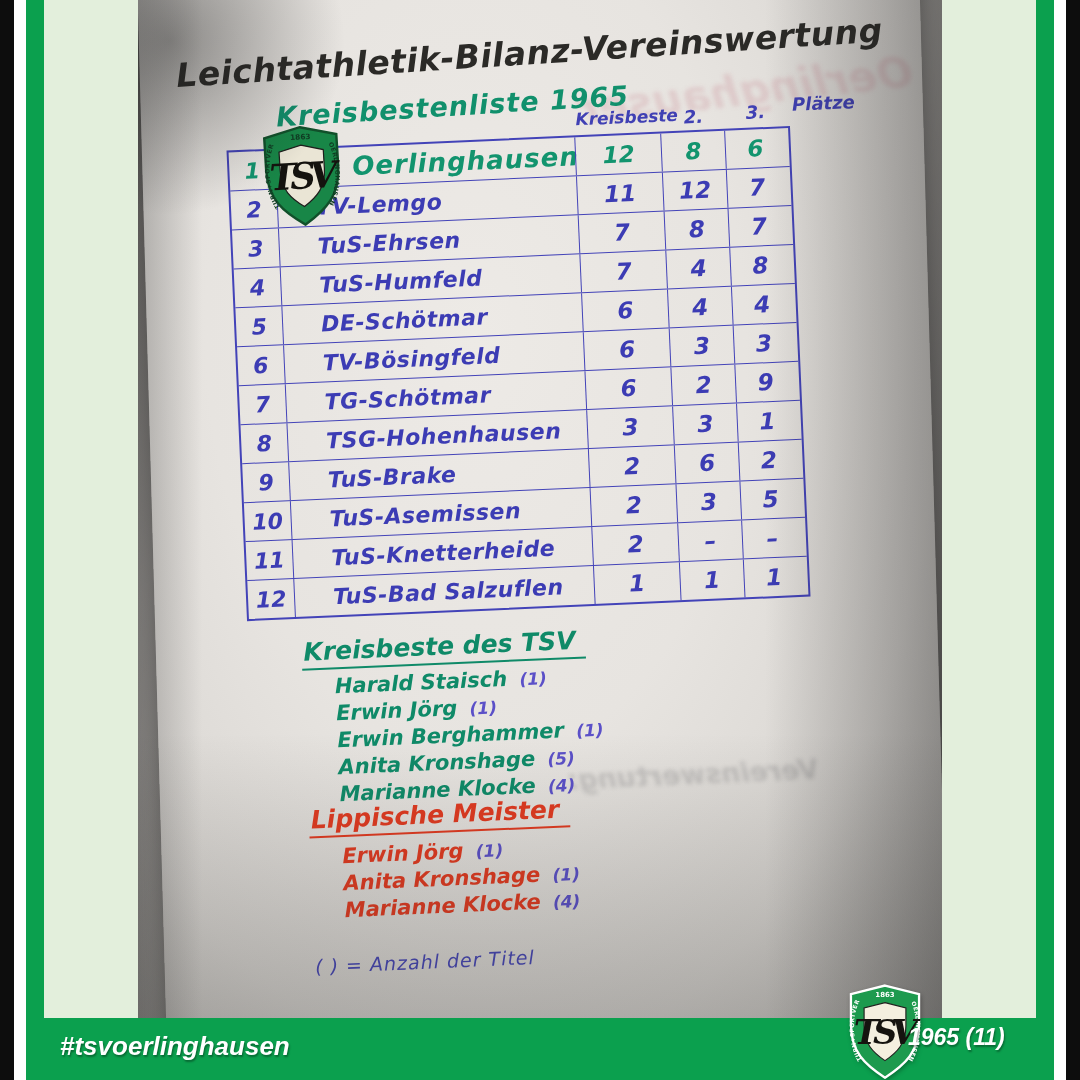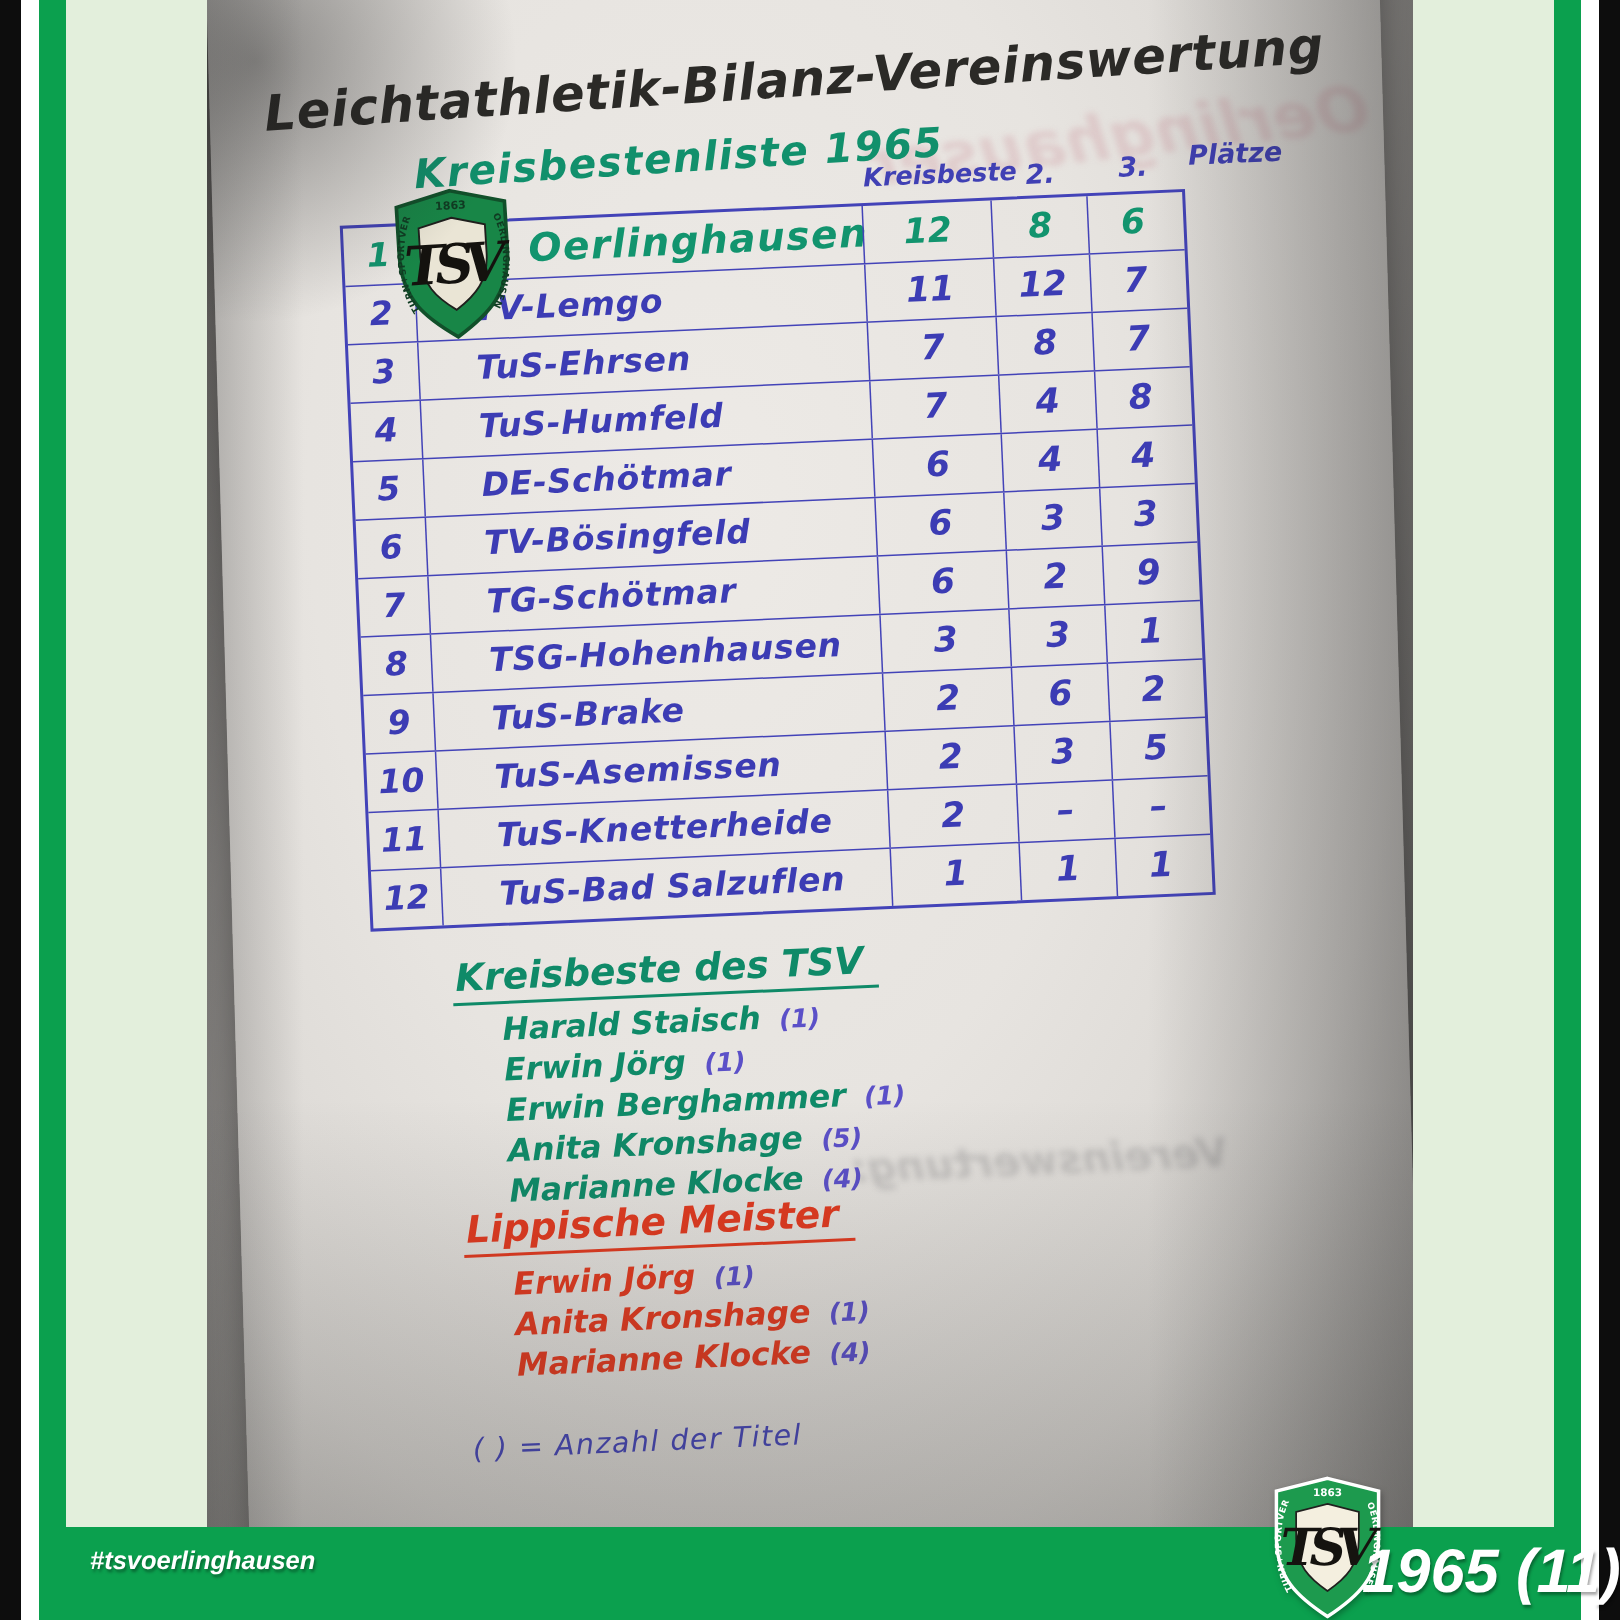--- a/index.html
+++ b/index.html
@@ -57,24 +57,24 @@
   .sec-head.red{left:300px;top:808px;color:#e13a20;}
   .entries{position:absolute;display:flex;flex-direction:column;}
   .entries.green{left:332px;top:678px;color:#0f8a68;}
   .entries.red{left:332px;top:848px;color:#e13a20;}
   .entry{height:27px;font-size:21px;font-weight:bold;font-style:italic;white-space:nowrap;}
   .entry .count{color:#5b50c8;font-size:17px;font-weight:600;margin-left:5px;}
   .footnote{position:absolute;left:300px;top:958px;font-size:19px;font-style:italic;color:#4747b8;
             letter-spacing:1px;white-space:nowrap;}
   
   .footer-bar{position:absolute;left:26px;right:26px;top:1018px;height:62px;background:#0ba04e;}
-  .hashtag{position:absolute;left:60px;top:1031px;font-size:17px;font-weight:bold;font-style:italic;
+  .hashtag{position:absolute;left:60px;top:1031px;font-size:26px;font-weight:bold;font-style:italic;
            color:#ffffff;font-family:"Liberation Sans",sans-serif;
            text-shadow:1px 2px 2px rgba(0,0,0,.35);white-space:nowrap;}
-  .year-label{position:absolute;left:908px;top:1024px;font-size:41px;font-weight:bold;font-style:italic;
+  .year-label{position:absolute;left:908px;top:1024px;font-size:23px;font-weight:bold;font-style:italic;
               color:#ffffff;font-family:"Liberation Sans",sans-serif;
               text-shadow:1px 2px 2px rgba(0,0,0,.35);white-space:nowrap;}
   .footer-badge{position:absolute;left:845px;top:984px;width:80px;height:96px;
                 --edge:#ffffff;--ring:#1d9a4e;--ringtext:#ffffff;
                 filter:drop-shadow(1px 2px 2px rgba(0,0,0,.3));}
   .badge{overflow:visible;}
   .b-year{font-size:9px;font-weight:bold;fill:var(--ringtext,#fff);text-anchor:middle;
           font-family:"DejaVu Sans",sans-serif;}
   .b-arc{font-size:7.5px;font-weight:bold;fill:var(--ringtext,#fff);letter-spacing:.4px;
          font-family:"DejaVu Sans",sans-serif;}

